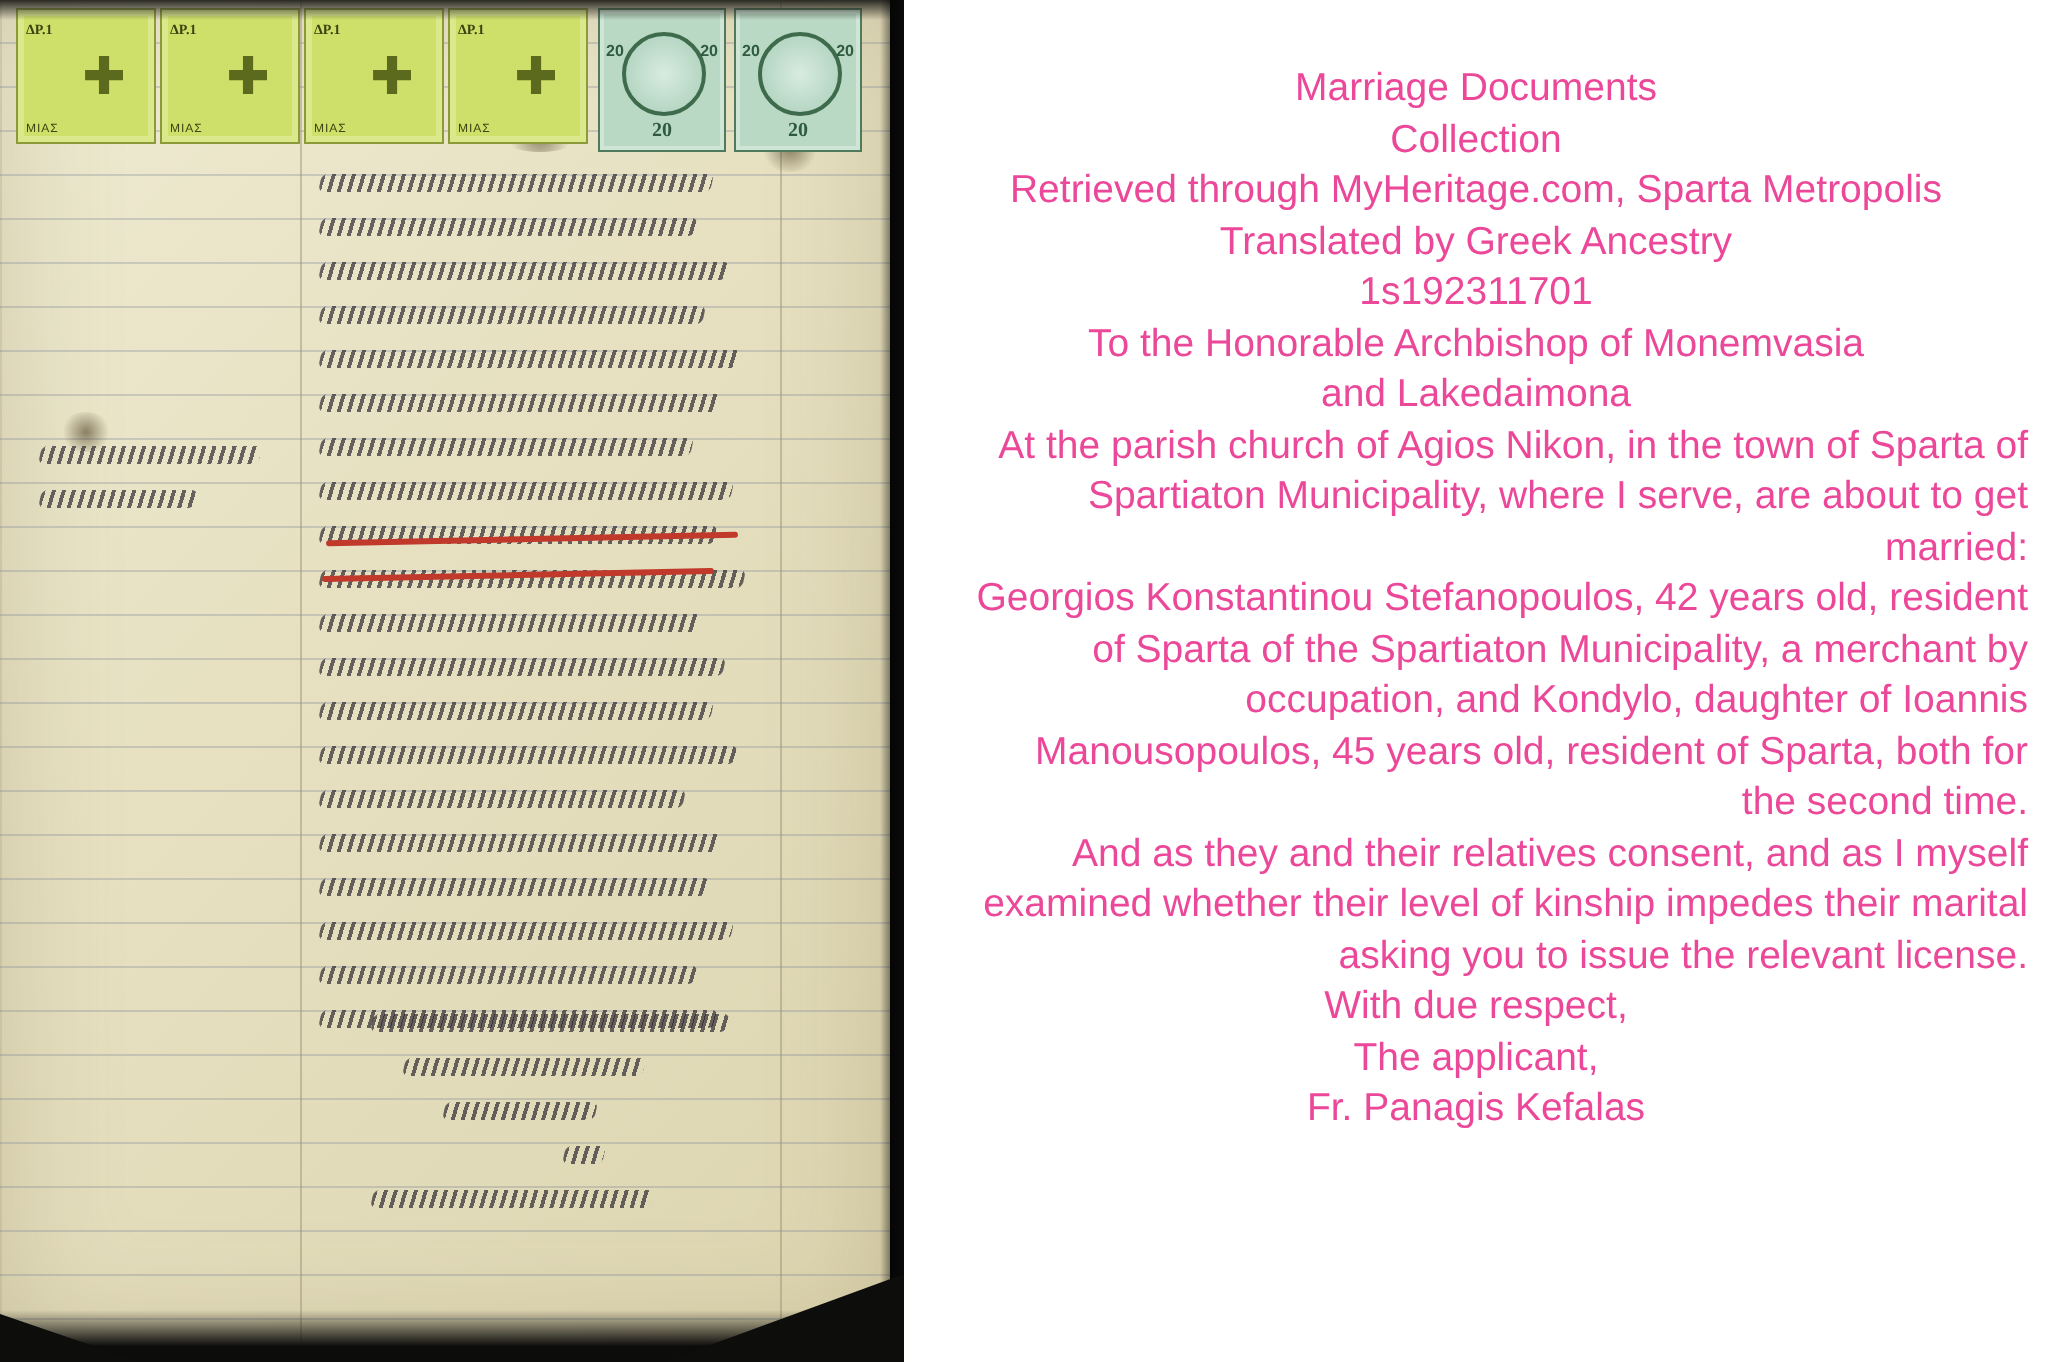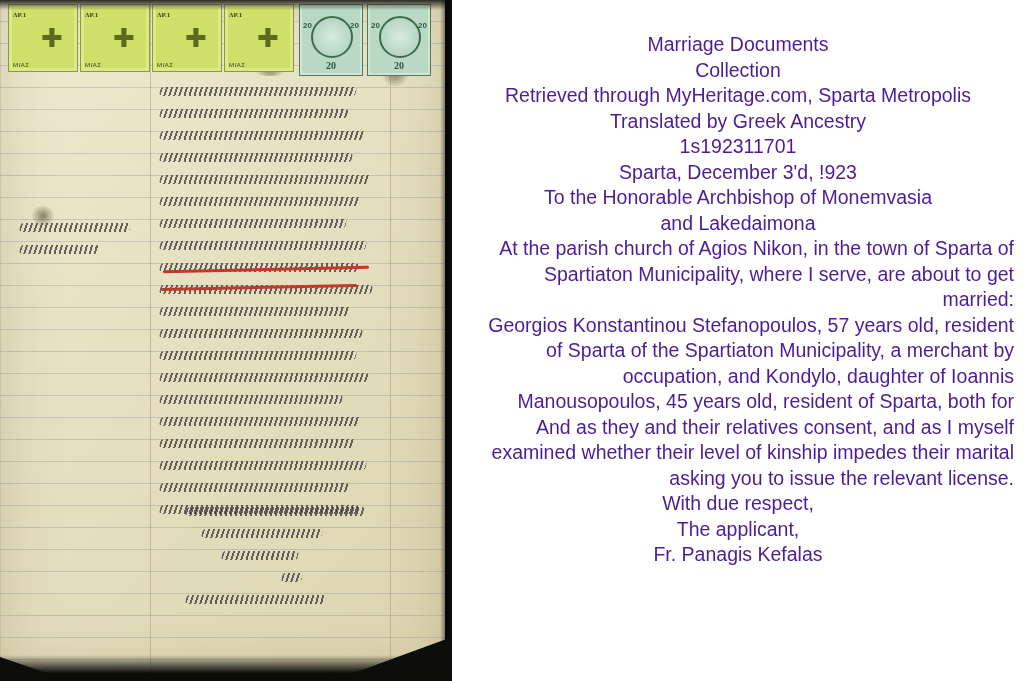--- a/index.html
+++ b/index.html
@@ -260,21 +260,21 @@
     flex: 1 1 auto;
     height: 681px;
     background: #ffffff;
     padding: 32px 6px 0 6px;
     box-sizing: border-box;
   }
   .txt {
     font-family: "Liberation Sans", sans-serif;
     font-size: 19.5px;
     line-height: 25.5px;
-    color: #4c1d95;
+    color: #ec4899;
   }
   .txt.center { text-align: center; }
   .txt.left { text-align: right; padding: 0 4px; }
   .txt p { margin: 0; }
 </style>
 </head>
 <body>
 
 <div class="page">
 
@@ -428,33 +428,33 @@
   </div>
 
   <div class="text-pane">
 
     <div class="txt center">
       <p>Marriage Documents</p>
       <p>Collection</p>
       <p>Retrieved through MyHeritage.com, Sparta Metropolis</p>
       <p>Translated by Greek Ancestry</p>
       <p>1s192311701</p>
-      <p>Sparta, December 3'd, !923</p>
       <p>To the Honorable Archbishop of Monemvasia</p>
       <p>and Lakedaimona</p>
     </div>
 
     <div class="txt left">
       <p>At the parish church of Agios Nikon, in the town of Sparta of</p>
       <p>Spartiaton Municipality, where I serve, are about to get</p>
       <p>married:</p>
-      <p>Georgios Konstantinou Stefanopoulos, 57 years old, resident</p>
+      <p>Georgios Konstantinou Stefanopoulos, 42 years old, resident</p>
       <p>of Sparta of the Spartiaton Municipality, a merchant by</p>
       <p>occupation, and Kondylo, daughter of Ioannis</p>
       <p>Manousopoulos, 45 years old, resident of Sparta, both for</p>
+      <p>the second time.</p>
       <p>And as they and their relatives consent, and as I myself</p>
       <p>examined whether their level of kinship impedes their marital</p>
       <p>asking you to issue the relevant license.</p>
     </div>
 
     <div class="txt center">
       <p>With due respect,</p>
       <p>The applicant,</p>
       <p>Fr. Panagis Kefalas</p>
     </div>

